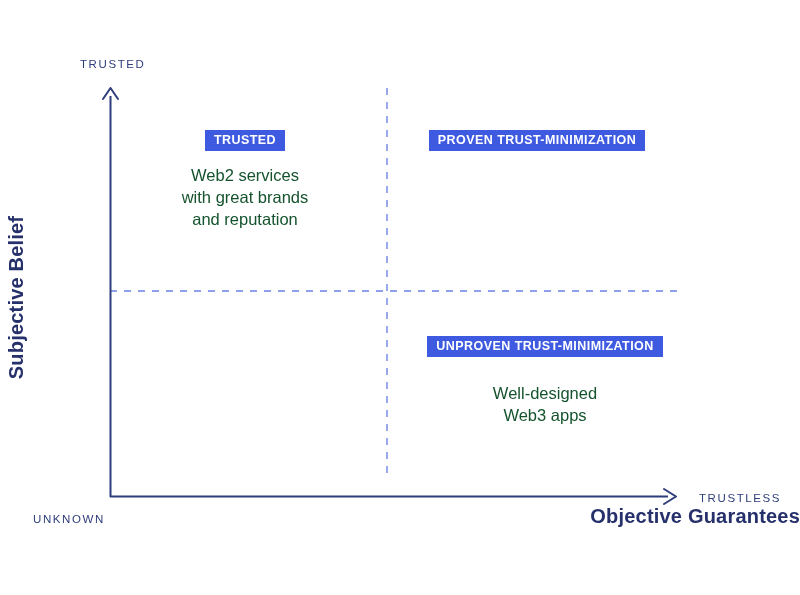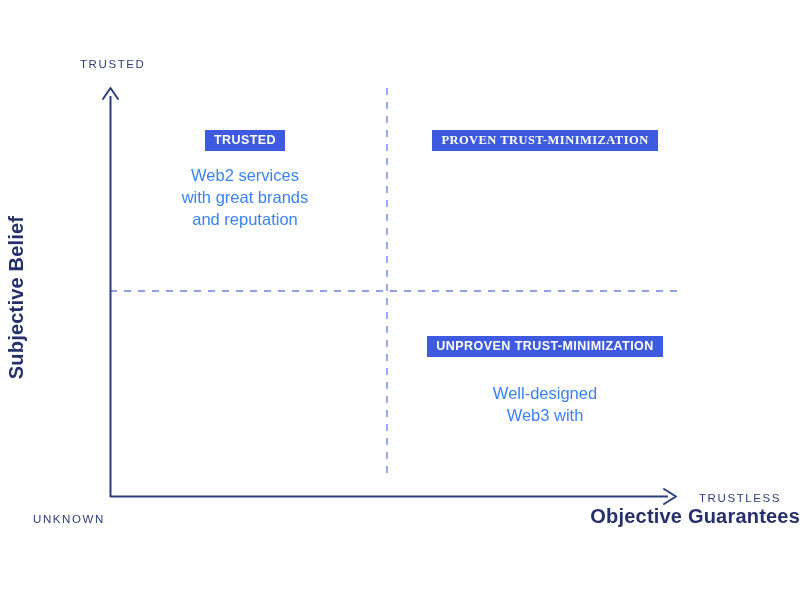--- a/index.html
+++ b/index.html
@@ -92,29 +92,29 @@
     color: #ffffff;
     font-size: 12.5px;
     font-weight: bold;
     letter-spacing: 0.45px;
     padding: 4px 9px 4px 9px;
     line-height: 13px;
     white-space: nowrap;
   }
   .q-body {
     margin-top: 13px;
-    color: #3b82f6;
+    color: #14532d;
     font-size: 16.5px;
     line-height: 22px;
     white-space: pre-line;
     font-weight: normal;
   }
 
   #quadrant-trusted            { left: 140px; top: 130px; width: 210px; }
-  #quadrant-proven             { left: 400px; top: 130px; width: 290px; font-family: Liberation Serif, serif; }
+  #quadrant-proven             { left: 392px; top: 130px; width: 290px; }
   #quadrant-untrusted          { left: 140px; top: 336px; width: 210px; }
   #quadrant-unproven           { left: 400px; top: 336px; width: 290px; gap: 12px; }
 </style>
 </head>
 <body>
 
 <div id="canvas">
 
   <svg class="axis-svg" viewBox="0 0 800 595" xmlns="http://www.w3.org/2000/svg">
 
@@ -151,16 +151,16 @@
   </div>
 
   <div class="quadrant" id="quadrant-proven">
     <span class="badge">PROVEN TRUST-MINIMIZATION</span>
   </div>
 
 
   <div class="quadrant" id="quadrant-unproven">
     <span class="badge">UNPROVEN TRUST-MINIMIZATION</span>
     <div class="q-body">Well-designed
-Web3 with</div>
+Web3 apps</div>
   </div>
 
 </div>
 
 </body></html>

